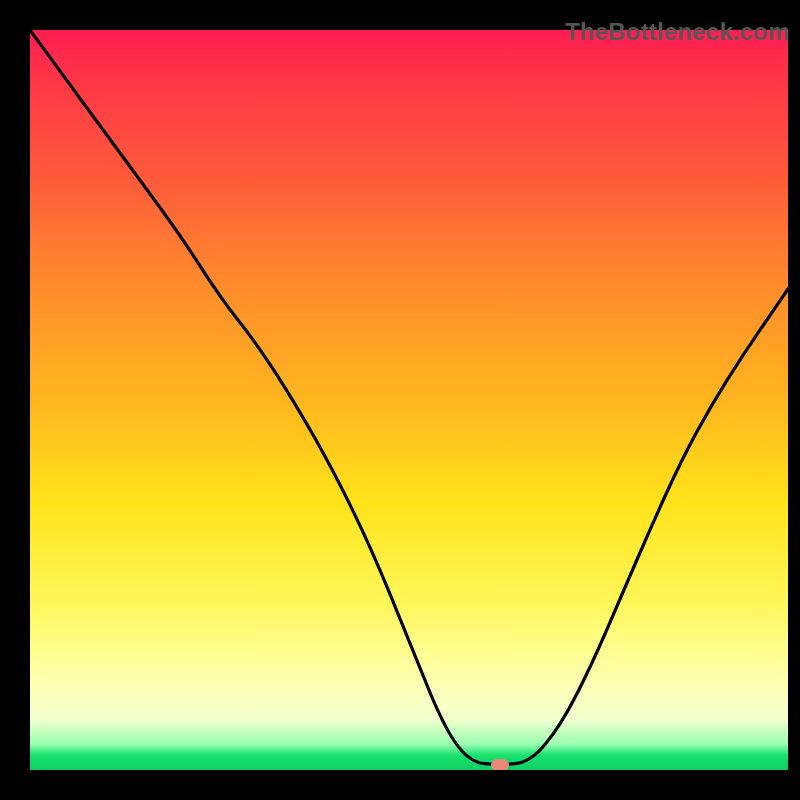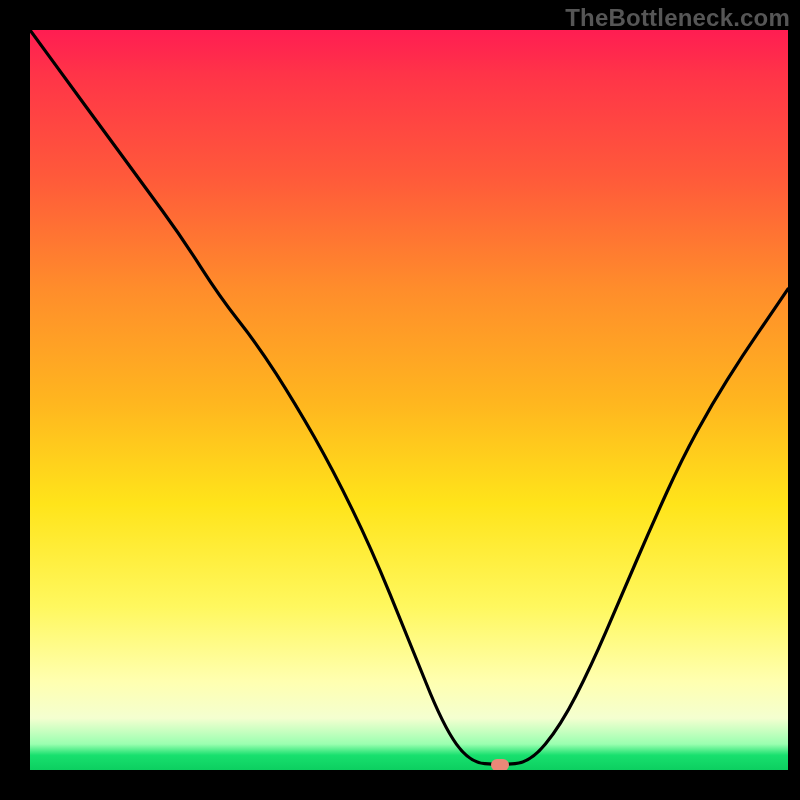--- a/index.html
+++ b/index.html
@@ -12,21 +12,21 @@
     font-family: Arial, Helvetica, sans-serif;
   }
   .frame {
     position: relative;
     width: 800px;
     height: 800px;
     background: #000;
   }
   .watermark {
     position: absolute;
-    top: 4px;
+    top: 18px;
     right: 10px;
     font-size: 24px;
     font-weight: 600;
     color: #565656;
     letter-spacing: 0.2px;
     z-index: 3;
   }
   .plot-area {
     position: absolute;
     left: 30px;

